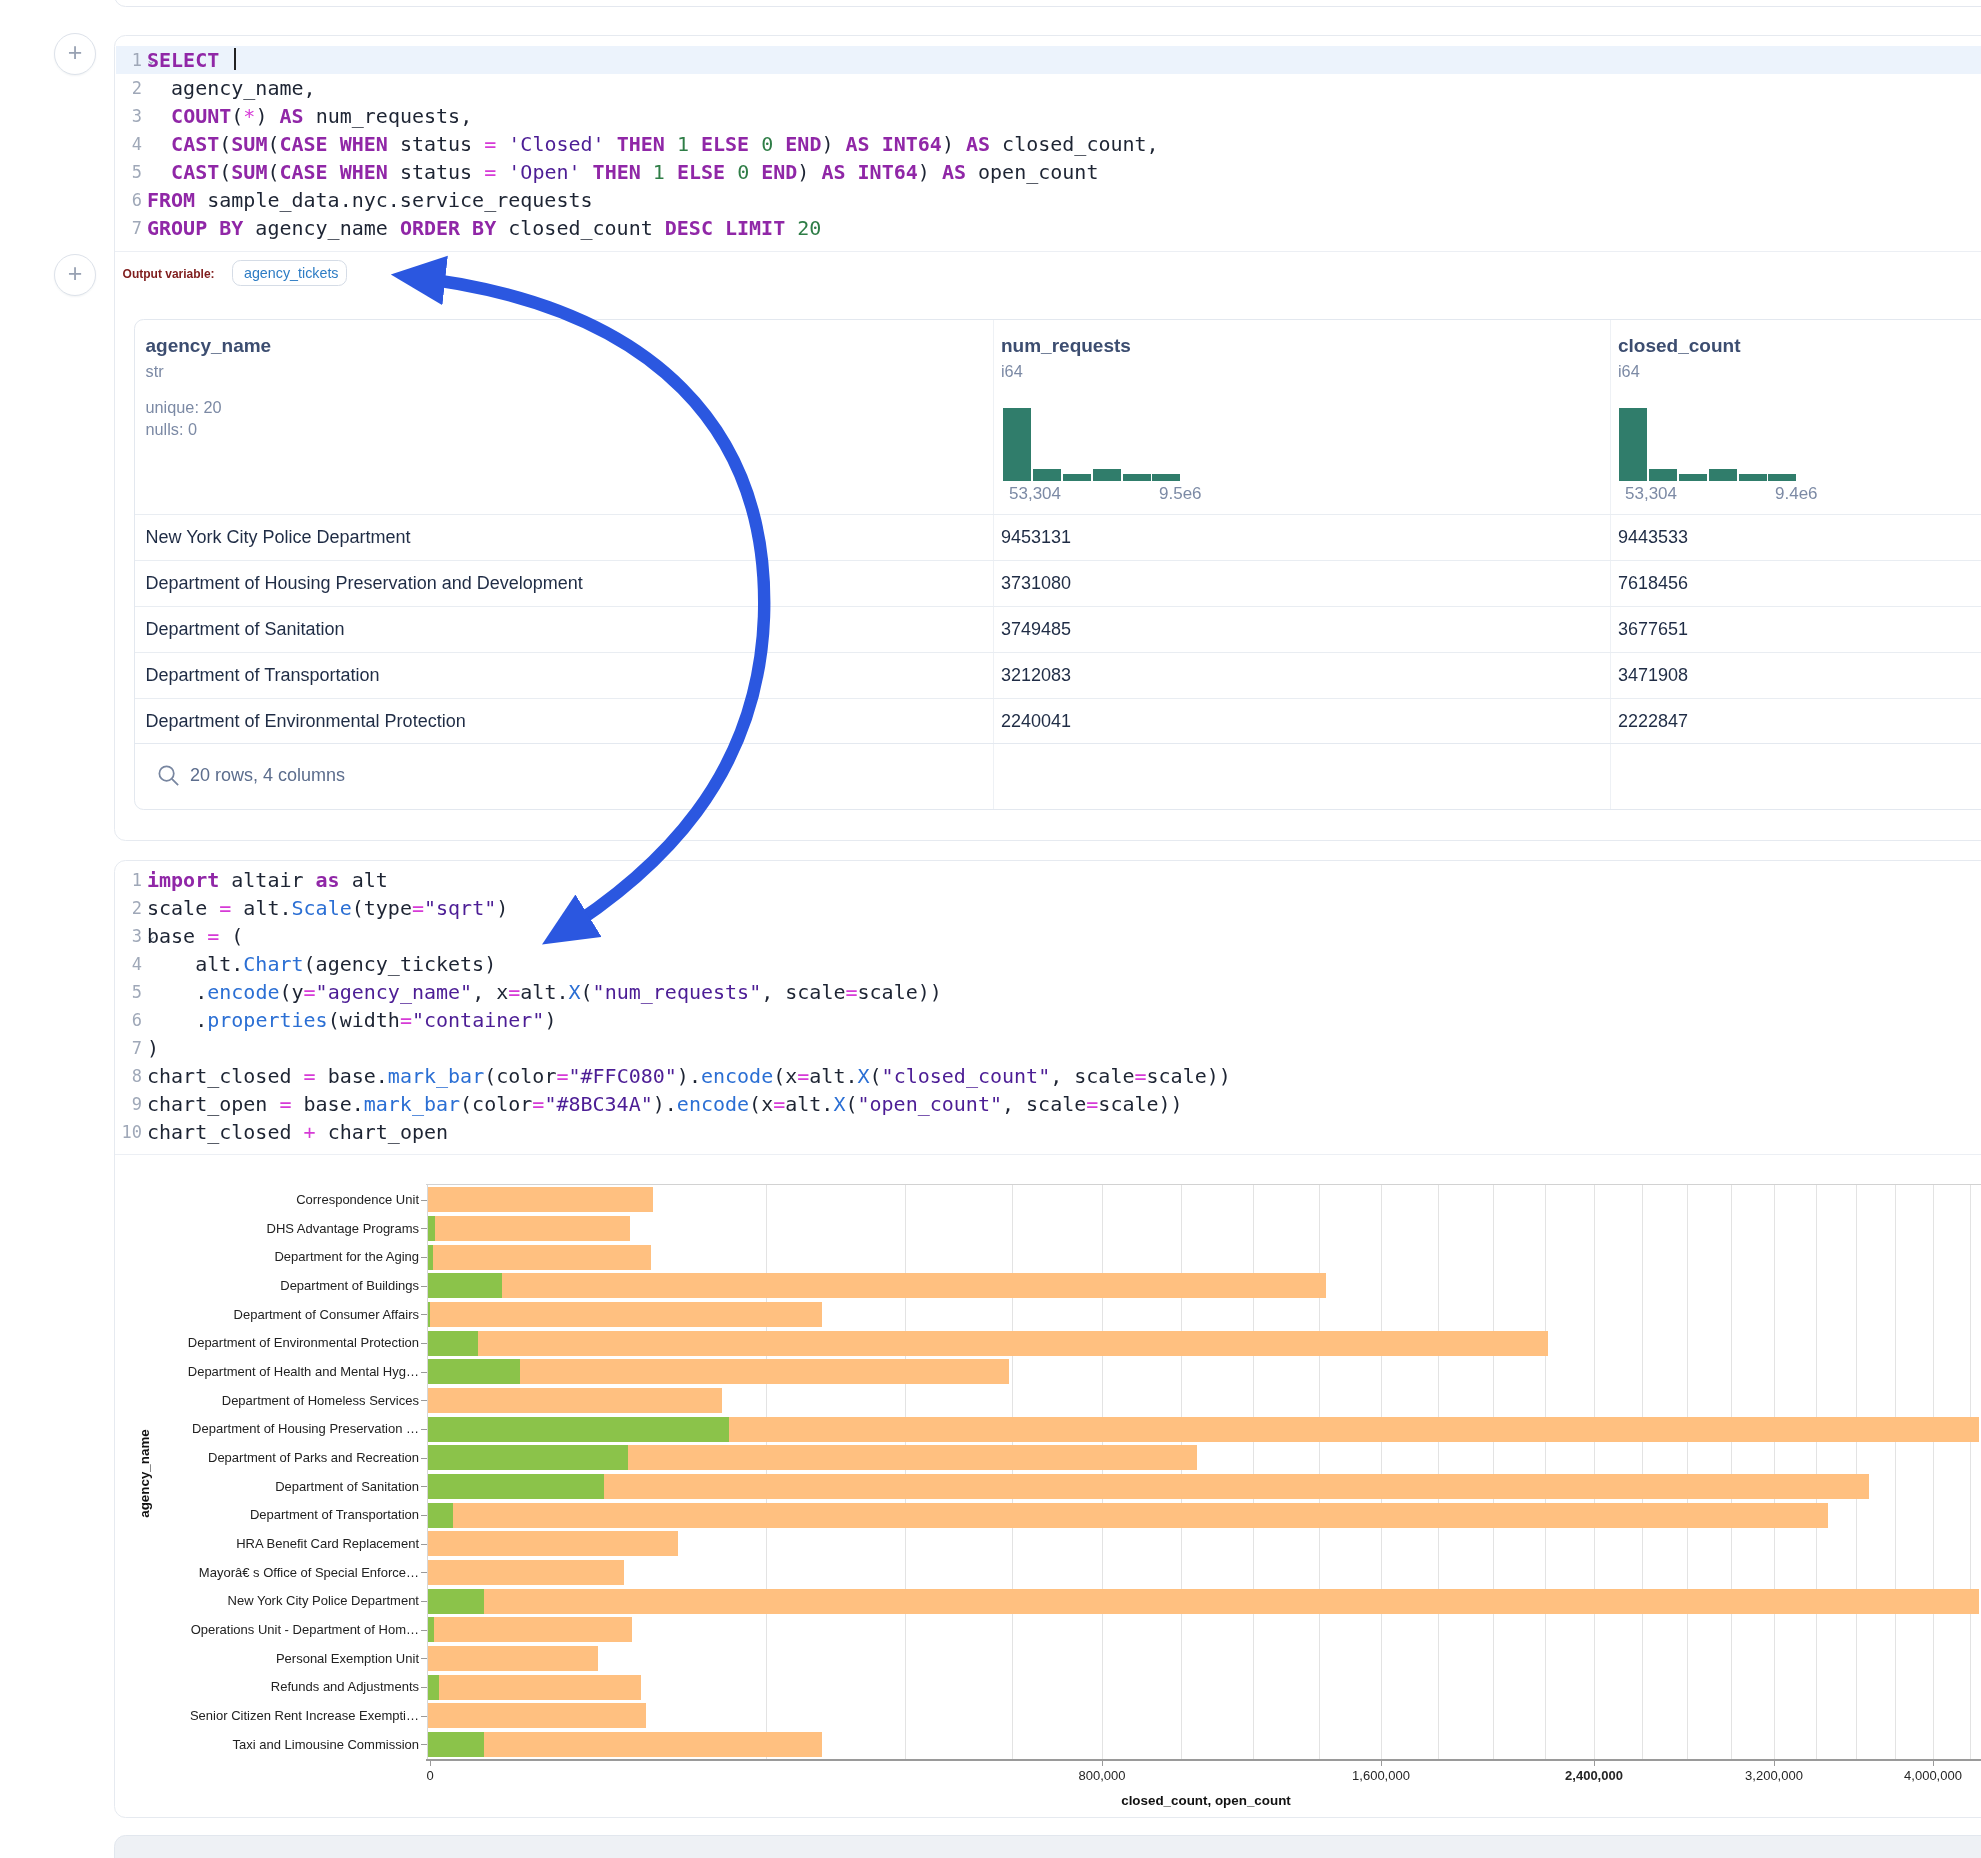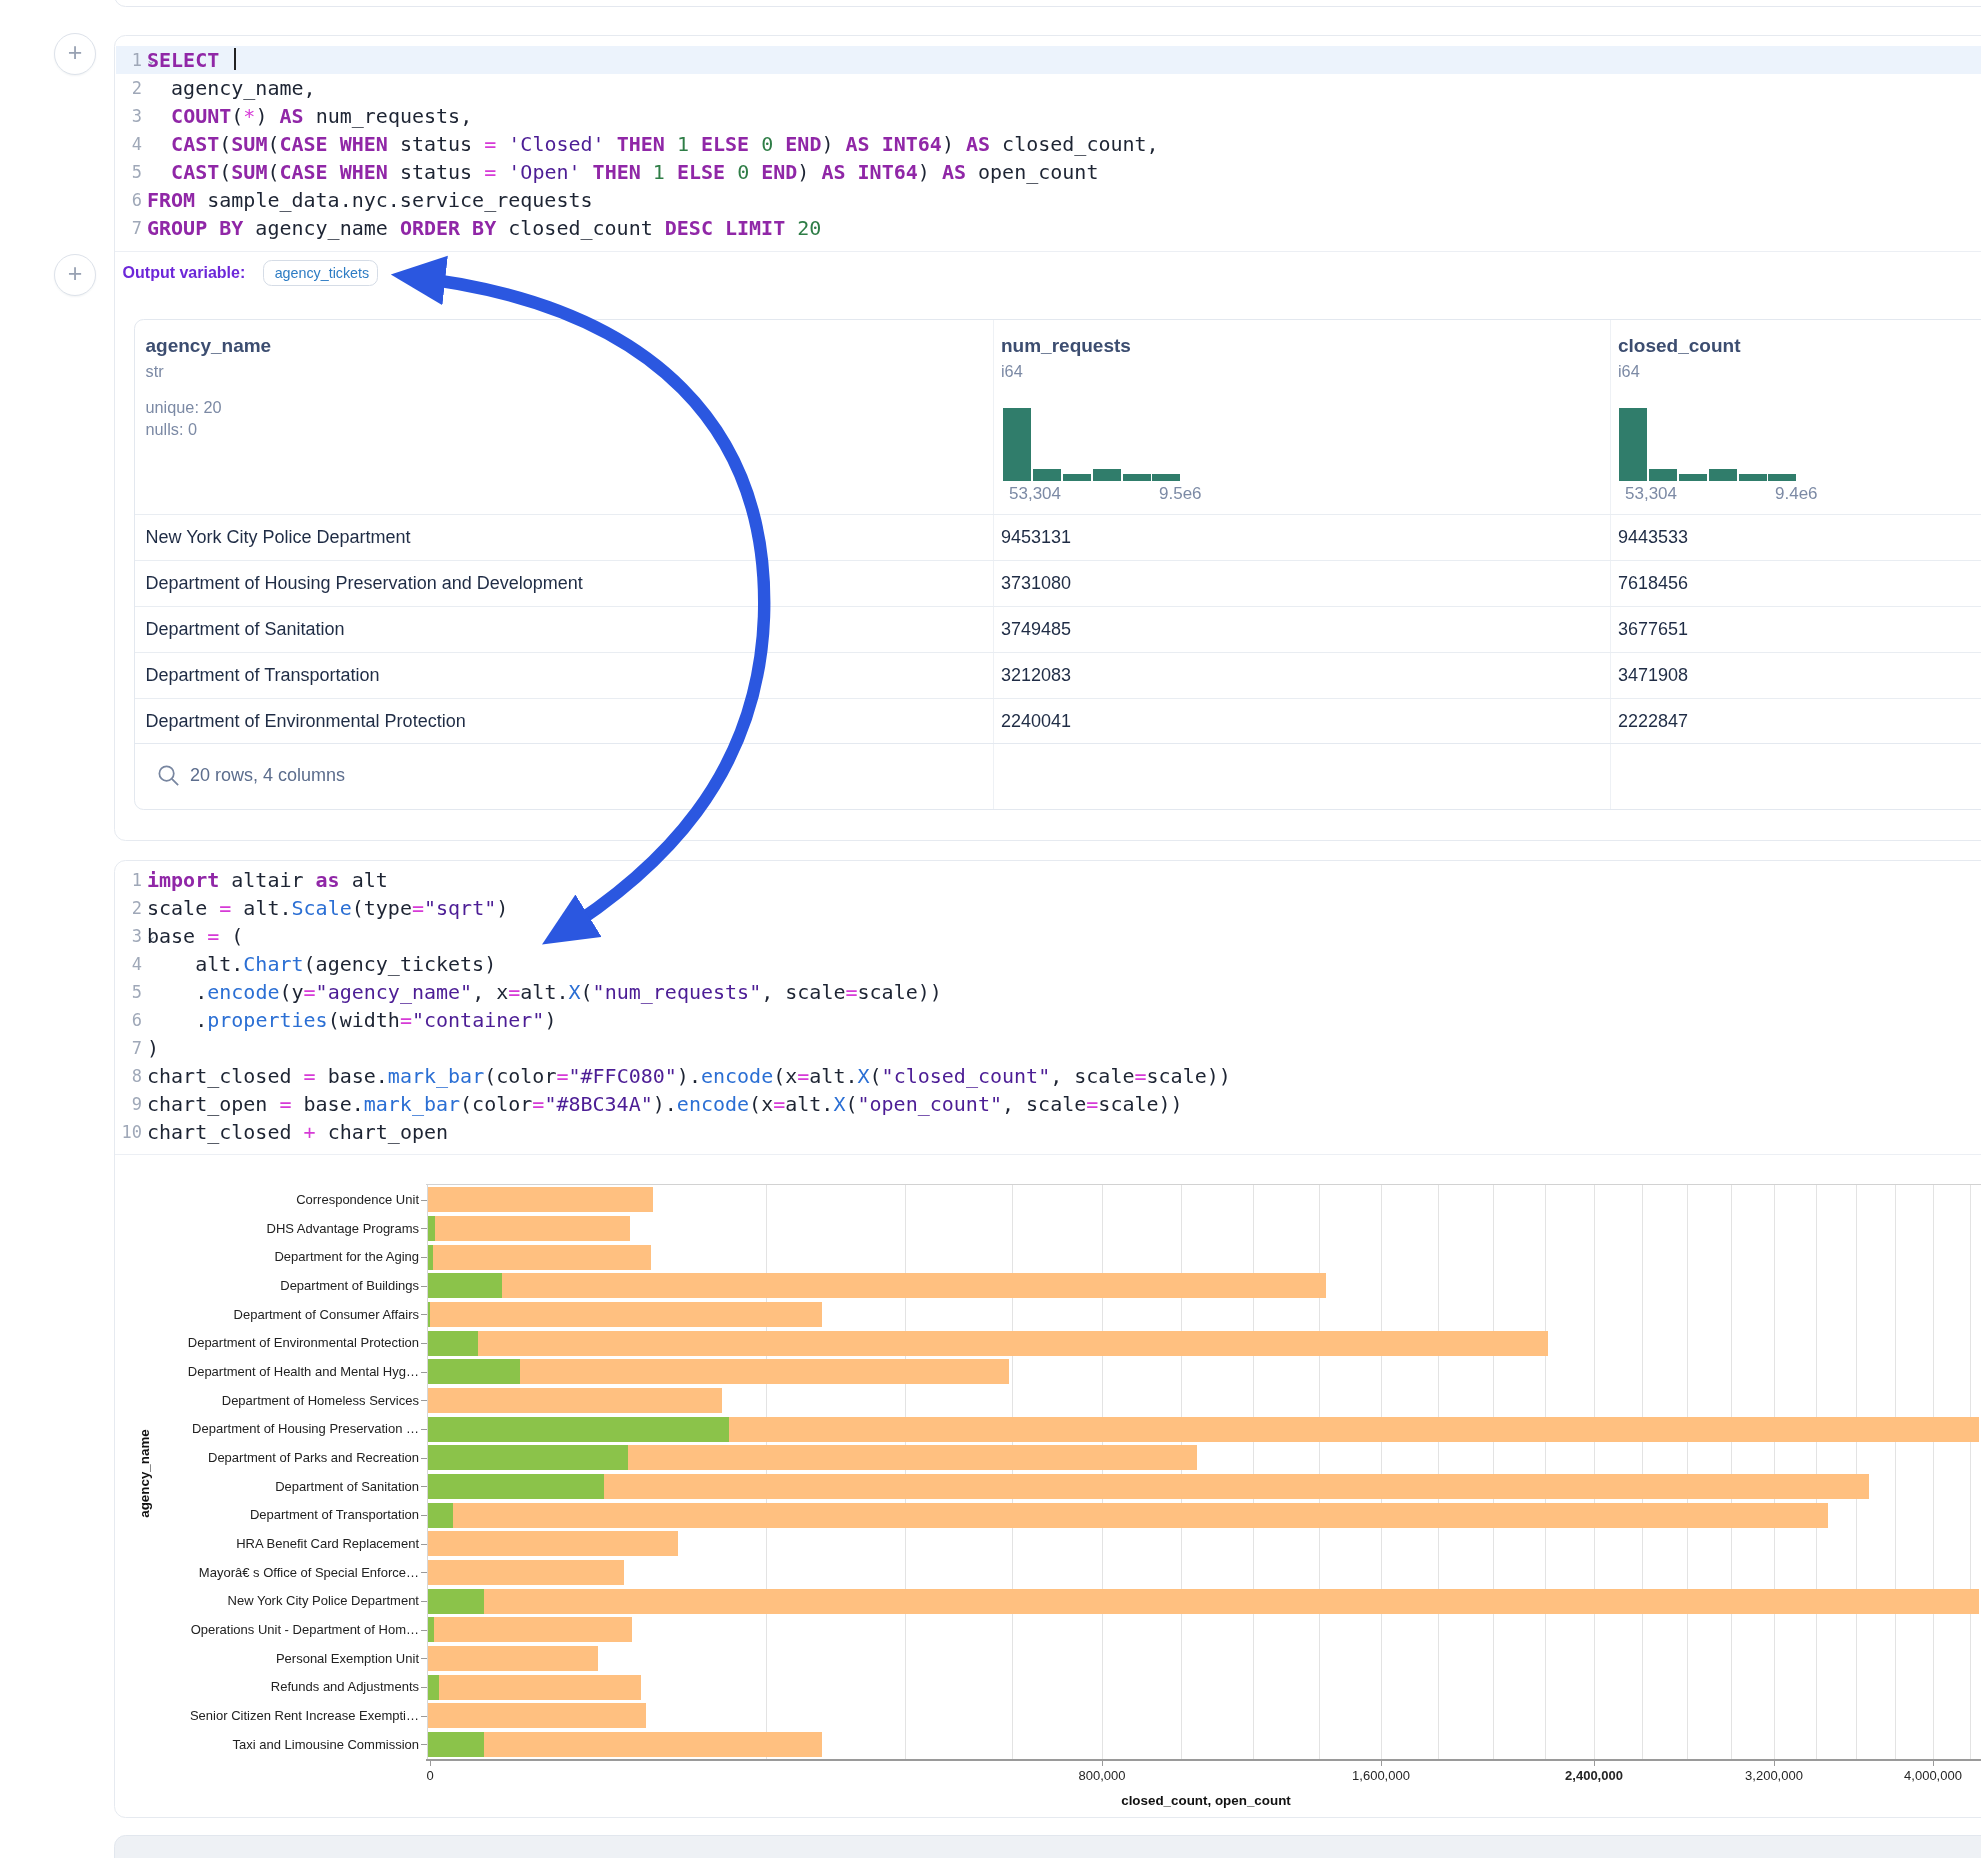--- a/index.html
+++ b/index.html
@@ -19,21 +19,21 @@
   .gutter div{position:relative;}
   .tk-k{color:#9027a7;font-weight:bold;}
   .tk-s{color:#4c1d95;}
   .tk-n{color:#2e7d46;}
   .tk-o{color:#d63ad6;}
   .tk-f{color:#2b6fd4;}
   .caret{display:inline-block;width:1.9px;height:22px;background:#222;vertical-align:-3.8px;margin-left:2.9px;}
   .sel-line{position:absolute;background:#ecf3fc;}
   .divider{position:absolute;left:0;width:100%;height:1px;background:#eceff4;}
   
-  .out-label{color:#6d28d9;font-weight:bold;font-size:16px;}
+  .out-label{color:#7f1d1d;font-weight:bold;font-size:12px;}
   .chip{display:inline-block;margin-left:13.4px;border:1.4px solid #d5dce6;border-radius:8.6px;padding:3.8px 10.5px;
         color:#2d7cc4;font-size:14.3px;background:#fff;max-width:92px;overflow:hidden;white-space:nowrap;vertical-align:-7.6px;}
   
   .table-card{position:absolute;border:1.4px solid #e3e8ef;border-radius:9.6px;background:#fff;overflow:hidden;}
   .col-sep{position:absolute;top:0;bottom:0;width:1px;background:#eef1f5;}
   .th-name{position:absolute;font-weight:bold;font-size:19px;color:#3c4d70;}
   .th-meta{position:absolute;font-size:16.3px;color:#7c8aa5;}
   .hist{position:absolute;display:flex;align-items:flex-end;gap:1.9px;}
   .hist div{width:28px;background:#307d6b;}
   .t-row{position:absolute;left:0;width:100%;height:46px;border-top:1px solid #e9edf2;}

